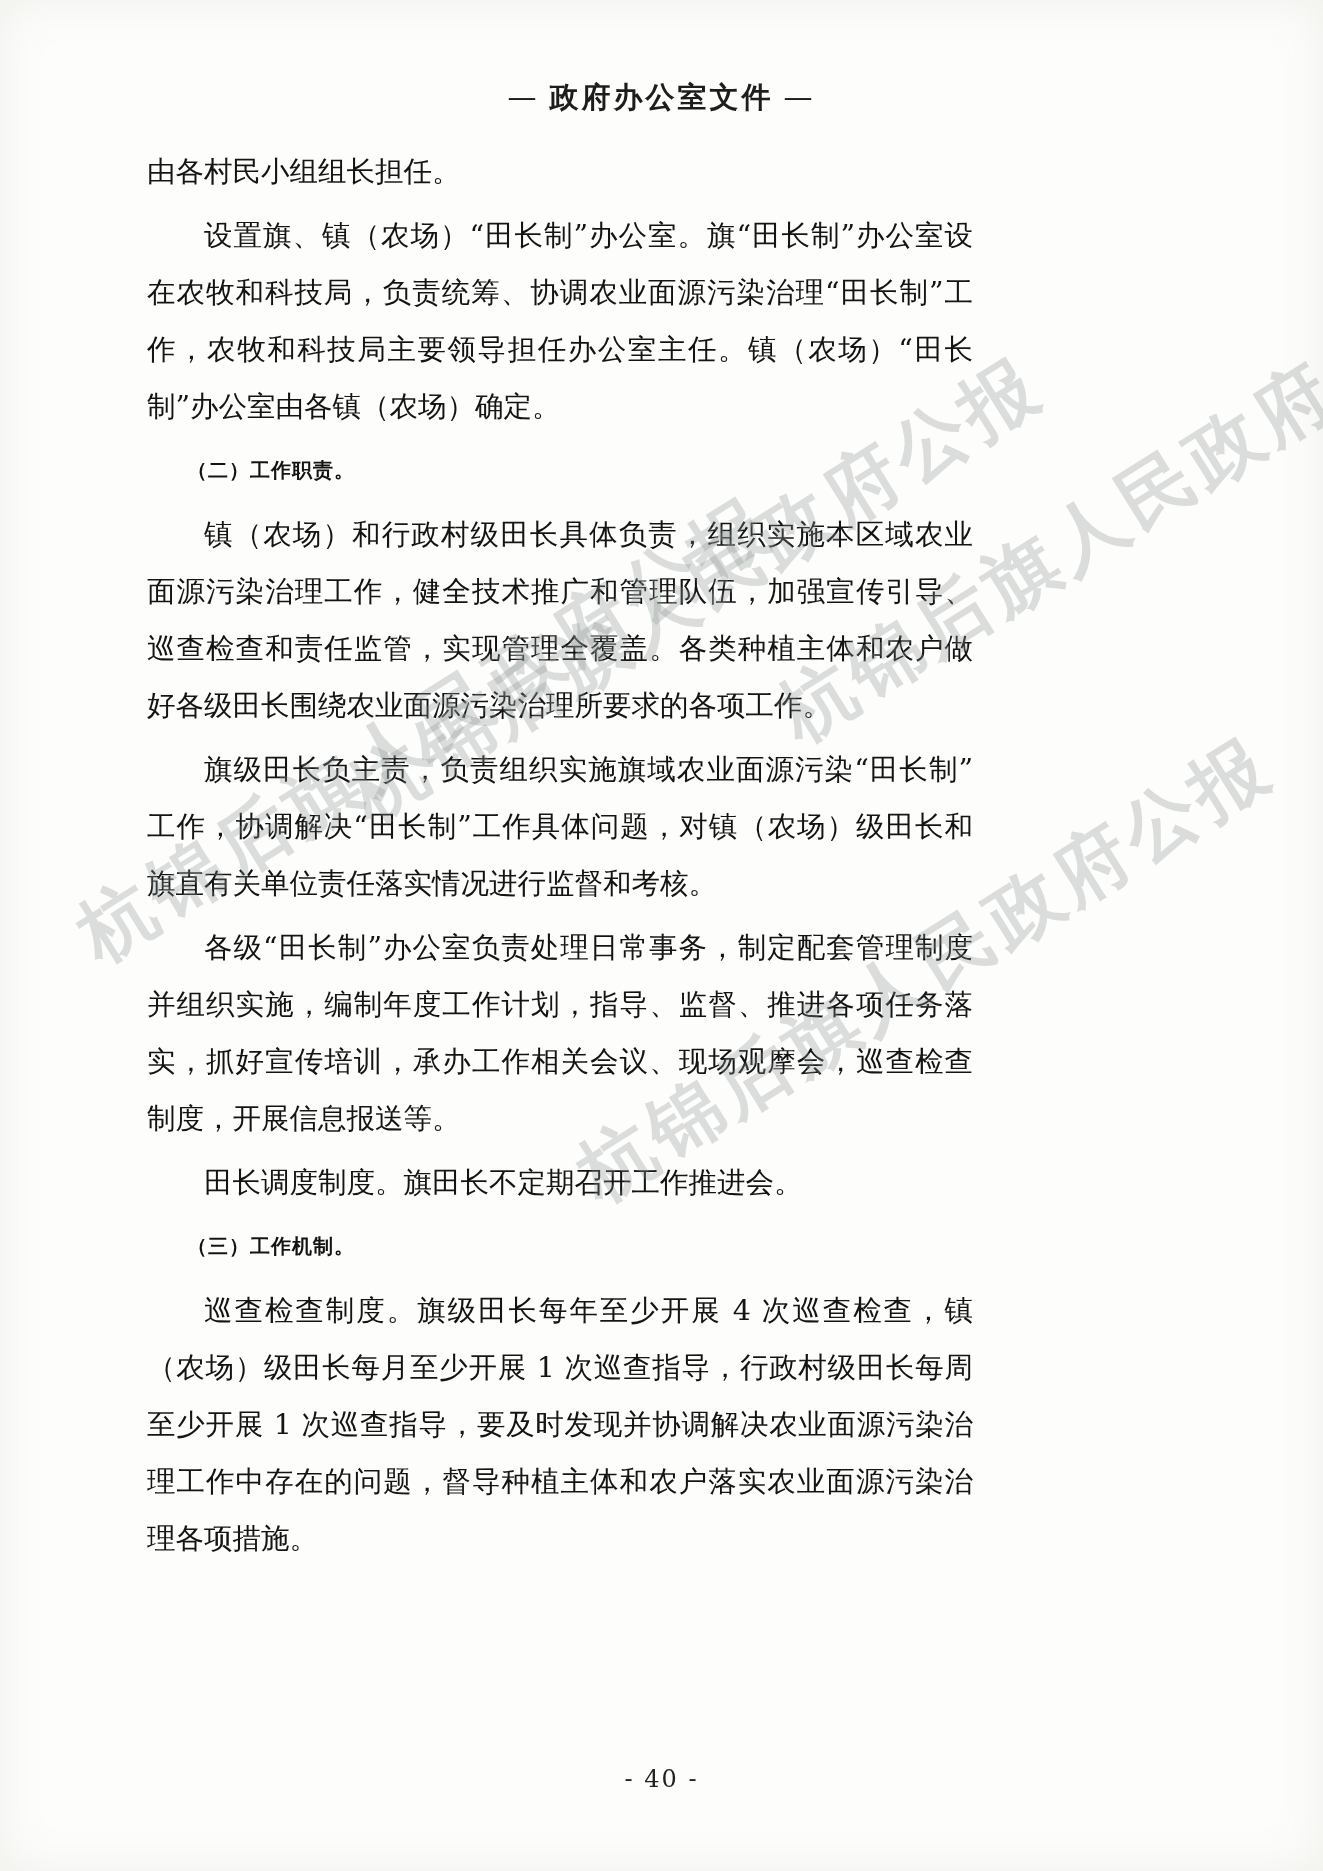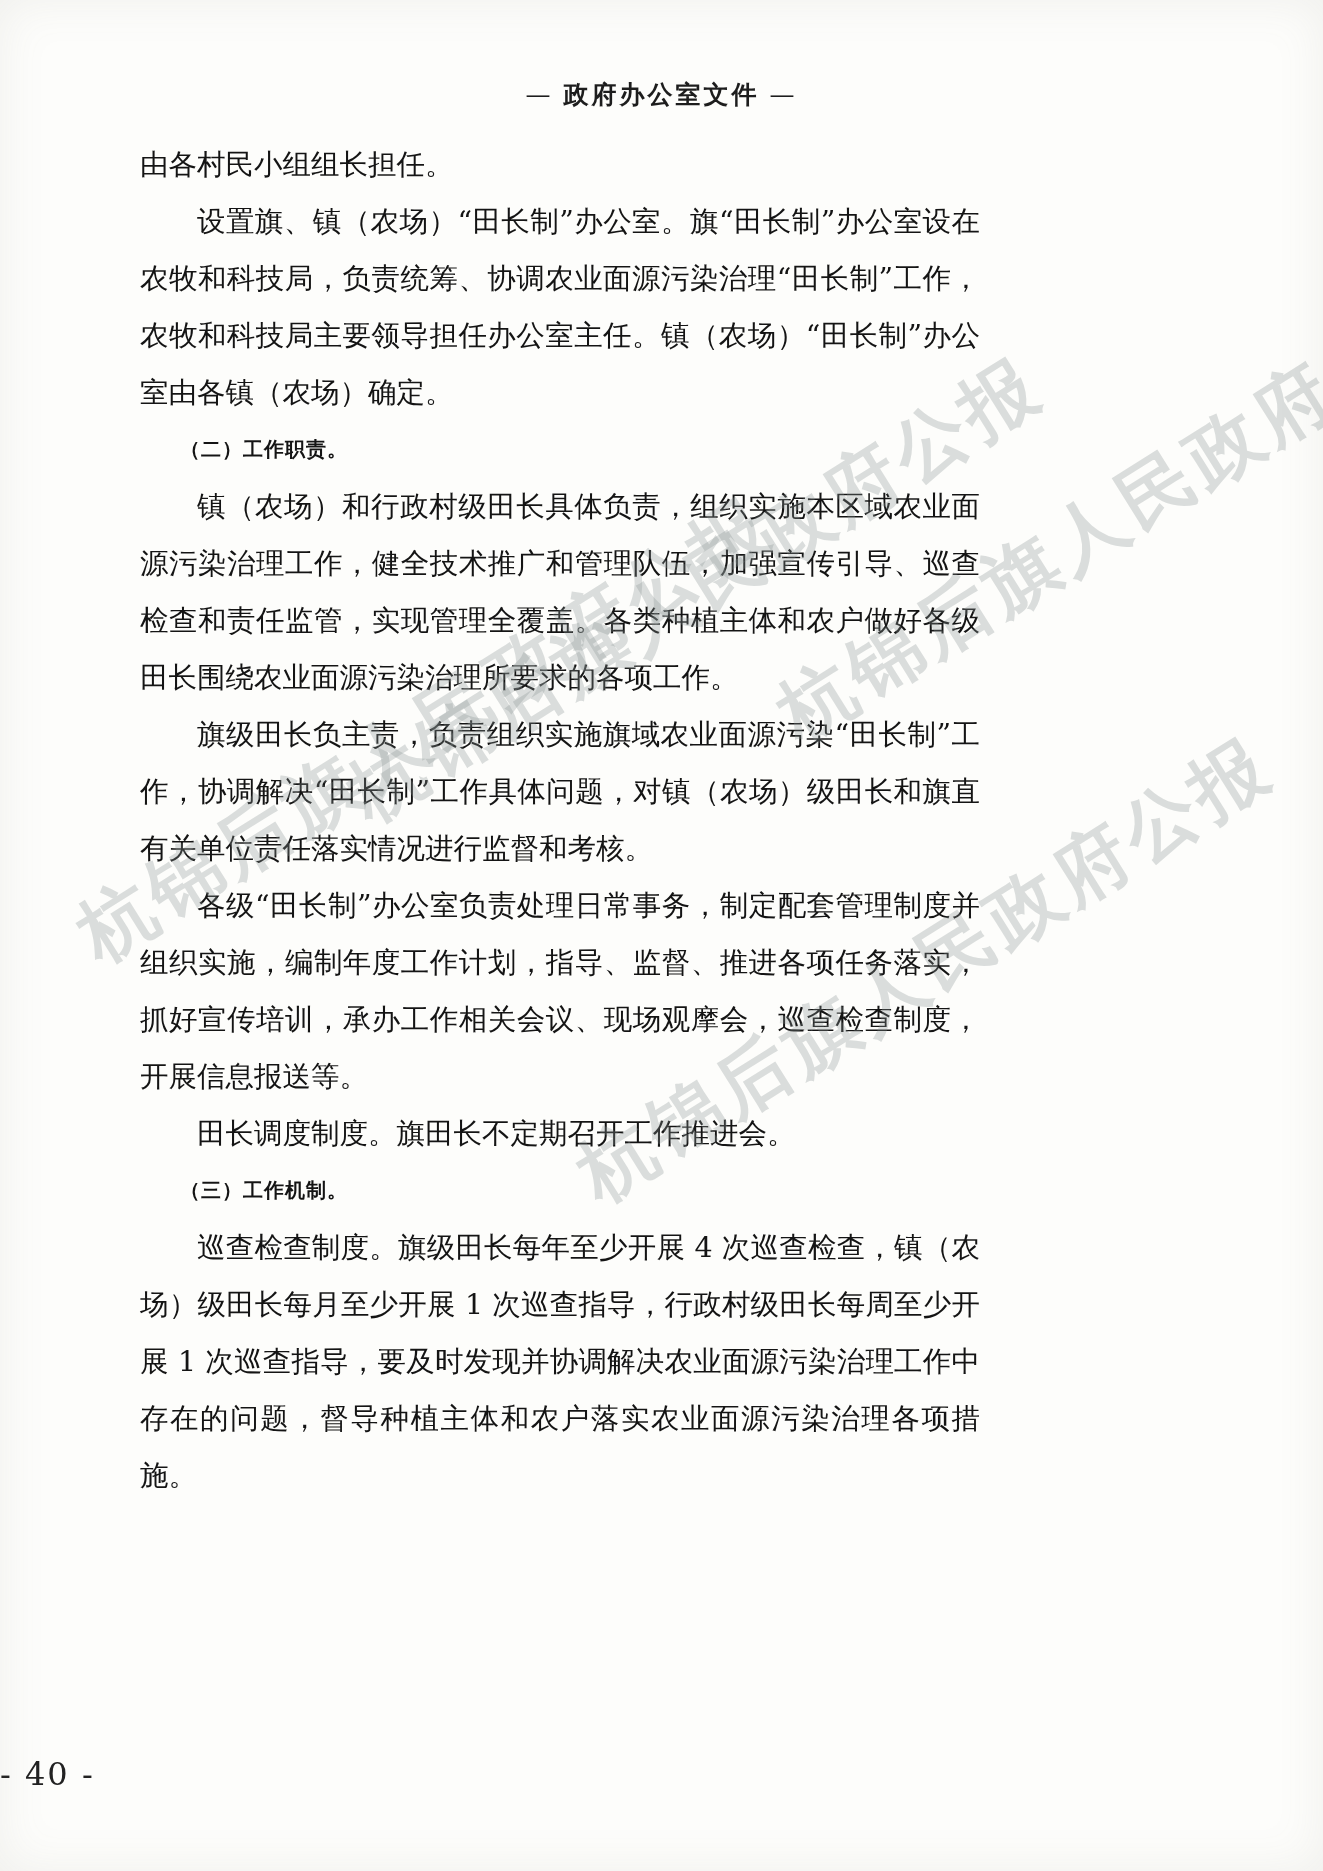--- a/index.html
+++ b/index.html
@@ -29,21 +29,21 @@
     box-shadow: inset 0 0 48px rgba(120,120,110,0.10);
     pointer-events: none;
   }
 
   .header {
     position: absolute;
     top: 78px;
     left: 0;
     width: 100%;
     text-align: center;
-    font-size: 25px;
+    font-size: 29px;
     letter-spacing: 3px;
     color: #1d1d1d;
     font-family: "DejaVu Serif", "Liberation Serif", serif;
     font-weight: 600;
   }
   .header .dash {
     padding: 0 10px;
     font-weight: 400;
   }
 
@@ -53,41 +53,41 @@
     left: 140px;
     width: 840px;
     font-size: 28.5px;
     line-height: 57px;
     text-align: justify;
     text-justify: inter-ideograph;
     color: #141414;
   }
 
   .para {
-    margin: 0;
+    margin: 7px;
     text-indent: 0;
   }
   .para.indent {
     text-indent: 2em;
   }
   .para.heading {
     text-indent: 2em;
     font-weight: 700;
     font-family: "DejaVu Sans", "Liberation Sans", sans-serif;
     font-size: 20px;
     letter-spacing: 1px;
   }
 
   .footer {
     position: absolute;
     bottom: 78px;
     left: 0;
     width: 100%;
-    text-align: left;
-    font-size: 32px;
+    text-align: center;
+    font-size: 24px;
     color: #222;
     letter-spacing: 2px;
   }
 
   
   .wm-layer {
     position: absolute;
     inset: 0;
     pointer-events: none;
     overflow: hidden;

